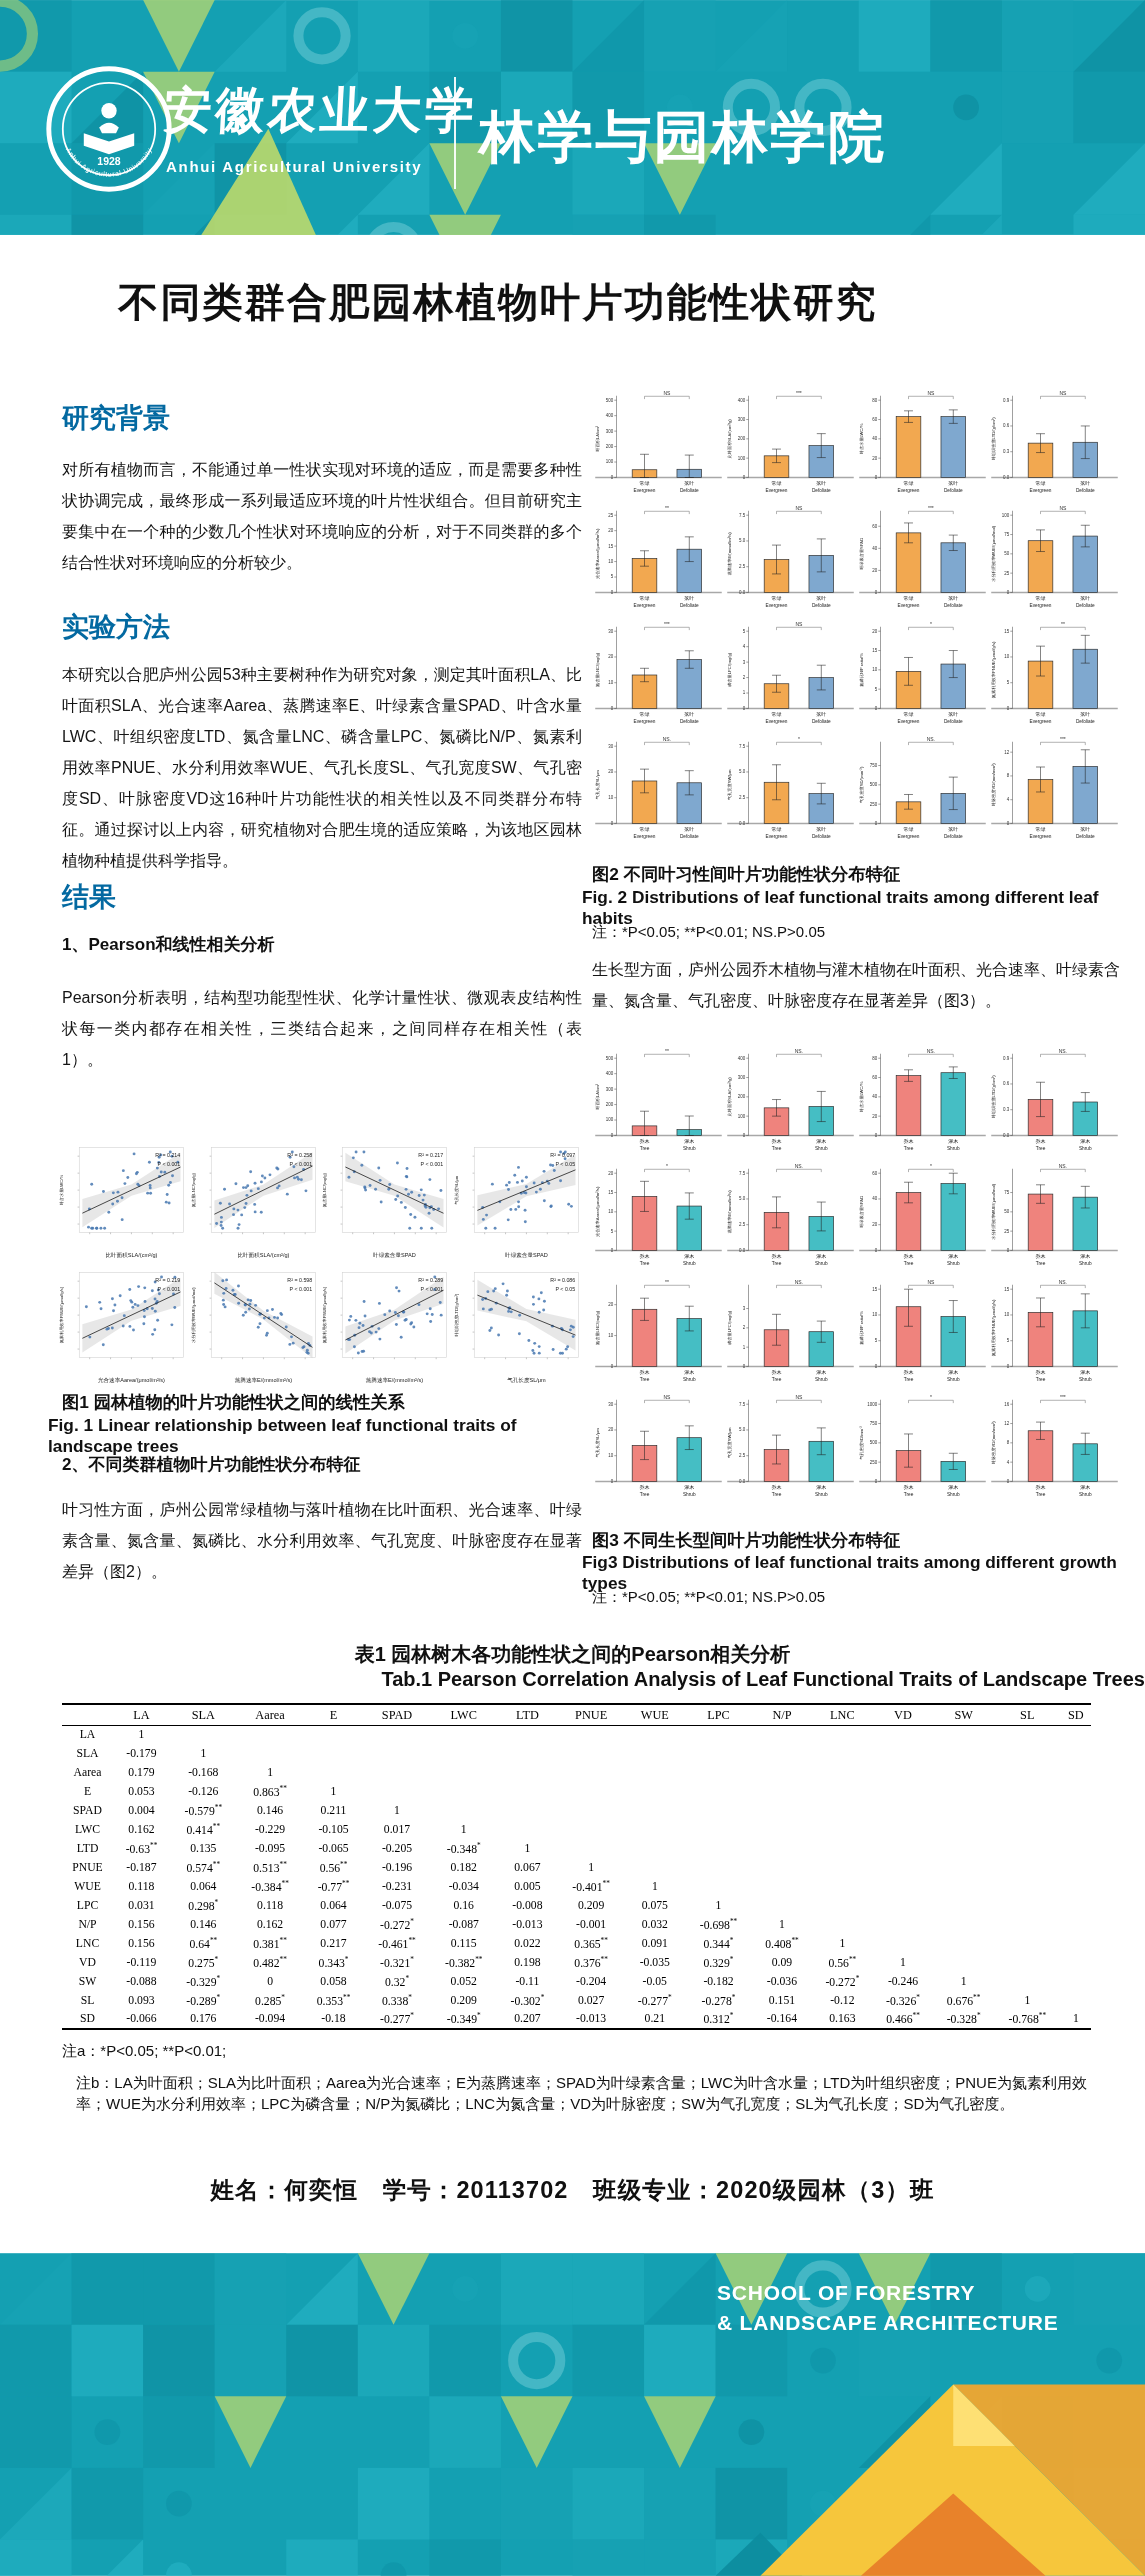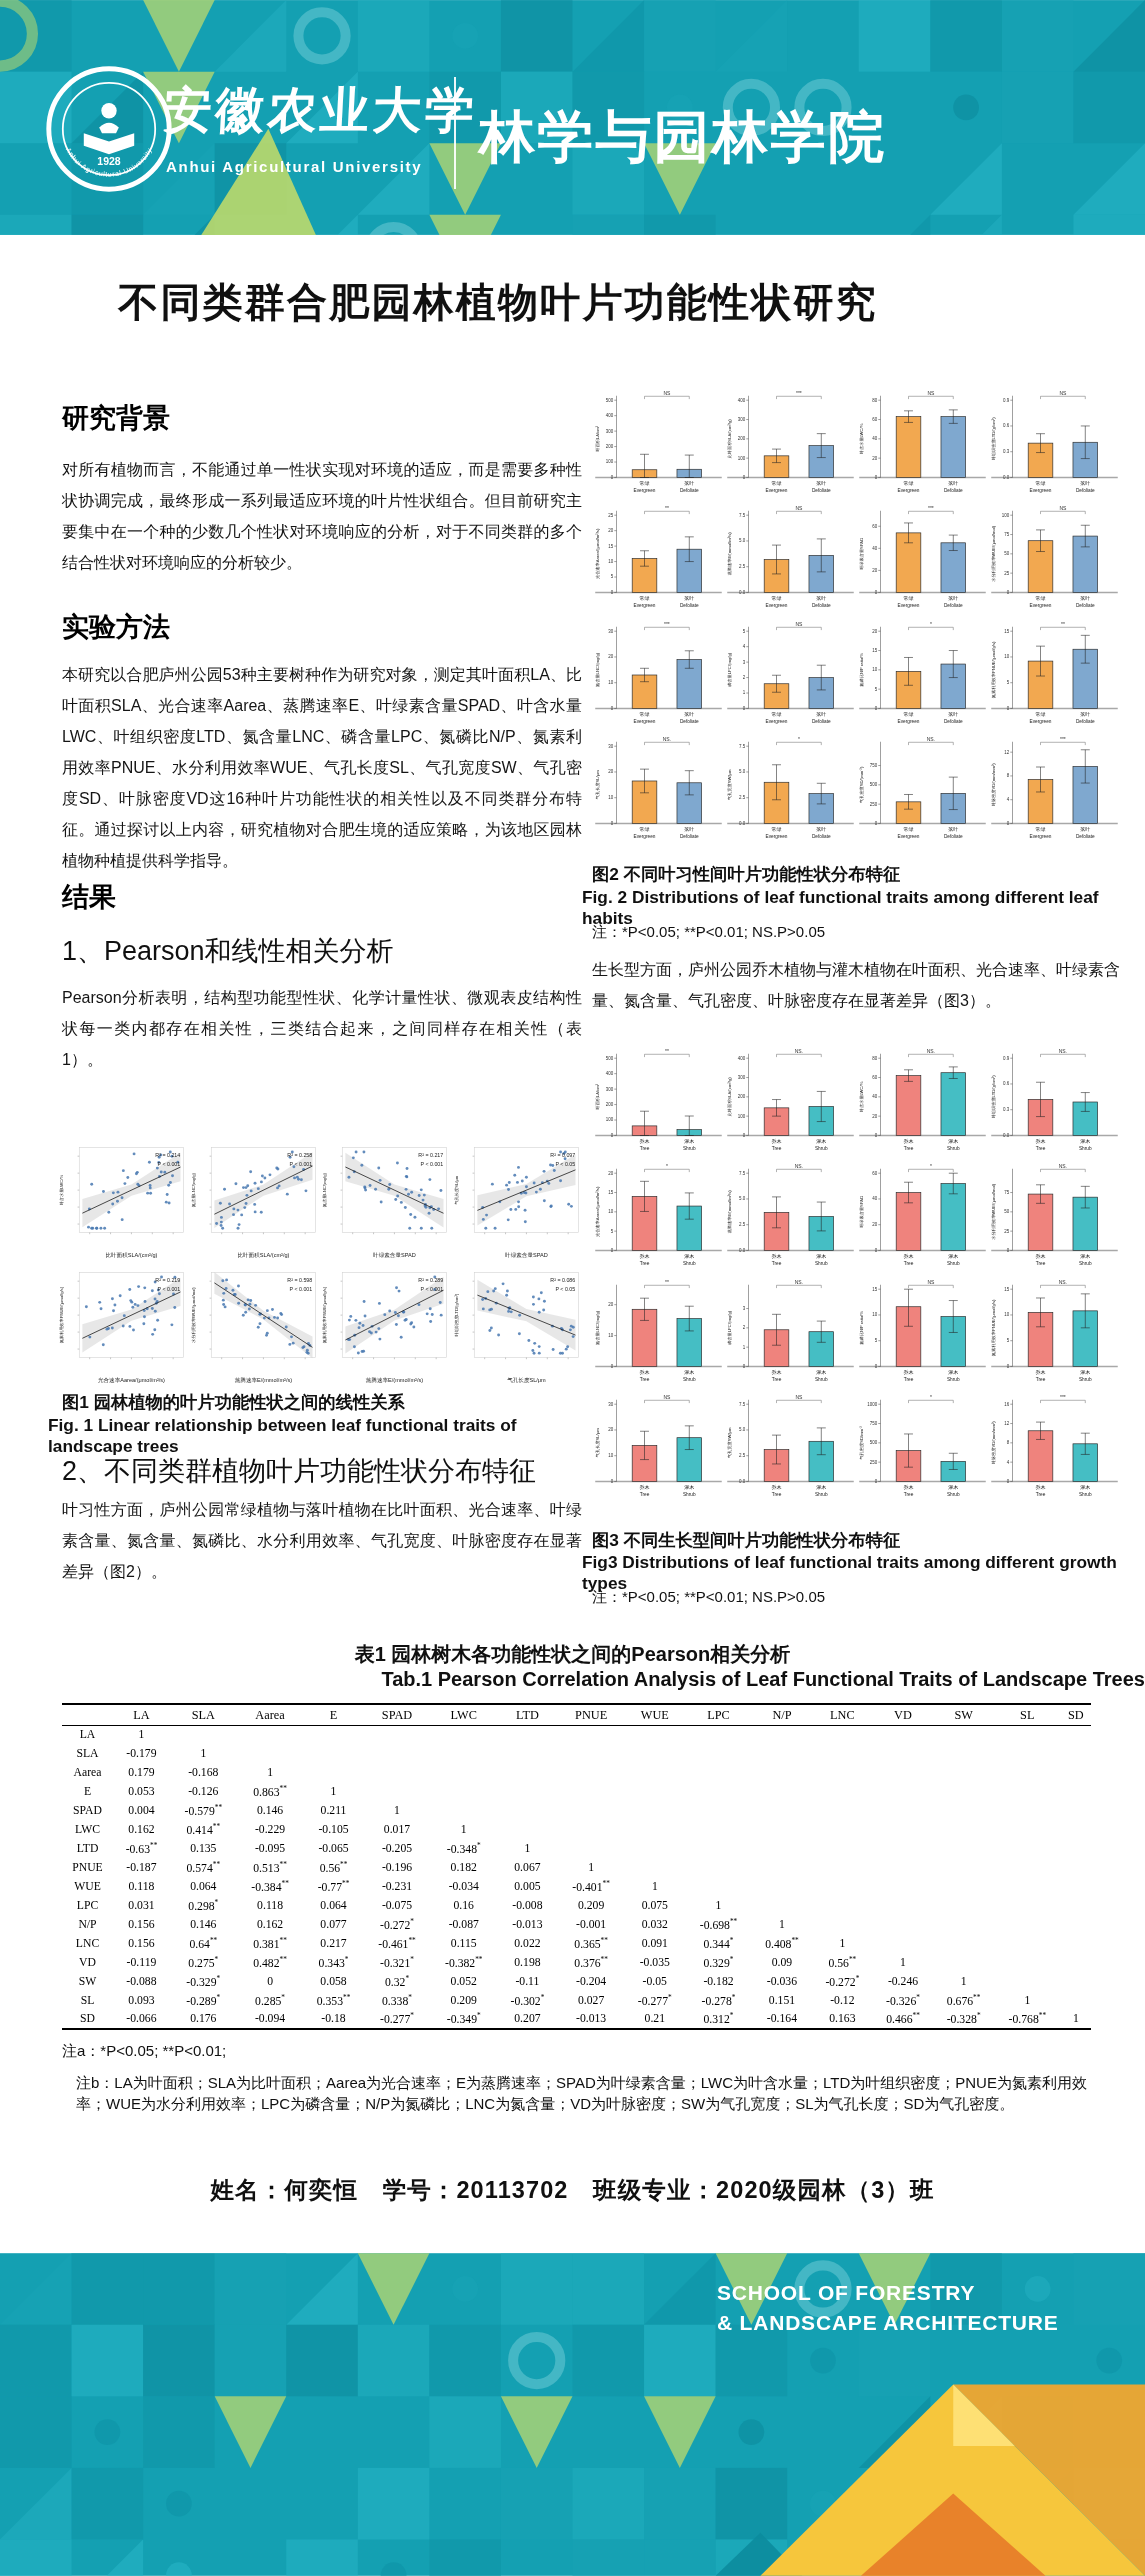--- a/index.html
+++ b/index.html
@@ -13,22 +13,22 @@
   .banner svg.layer{position:absolute;left:0;top:0;}
   .uni-zh{position:absolute;left:163px;top:78px;color:#fff;font-size:49px;font-weight:800;letter-spacing:3.4px;transform:skewX(-3deg);}
   .uni-en{position:absolute;left:166px;top:158px;color:#fff;font-size:15px;font-weight:600;letter-spacing:1.7px;}
   .hdr-divider{position:absolute;left:454px;top:77px;width:2.2px;height:112px;background:#fff;opacity:.92;}
   .college{position:absolute;left:479px;top:100px;color:#fff;font-size:56px;font-weight:600;letter-spacing:2.2px;}
   .school{position:absolute;color:#fff;font-size:21px;font-weight:600;letter-spacing:0.8px;}
   #school-l1{left:717px;top:28px;}
   #school-l2{left:717px;top:58px;}
   
   .poster-title{left:0;top:275px;width:996px;text-align:center;font-size:40px;font-weight:700;letter-spacing:2.2px;color:#101010;}
-  .h1{font-size:27px;font-weight:700;color:#000000;}
-  .h2{font-size:27px;font-weight:400;color:#101010;}
+  .h1{font-size:27px;font-weight:700;color:#0369a1;}
+  .h2{font-size:17px;font-weight:700;color:#101010;}
   .para{font-size:16px;line-height:31px;text-align:justify;color:#151515;}
   .figcap{font-size:17.3px;font-weight:600;text-align:left;color:#101010;}
   .note{font-size:15px;color:#101010;}
   .chart-grid{display:grid;grid-template-columns:repeat(4,1fr);justify-items:center;}
   #fig1-grid{row-gap:4.5px;}
   #fig2-grid,#fig3-grid{row-gap:3.4px;}
   
   #tbl-wrap table{width:1029px;border-collapse:collapse;font-family:"Liberation Serif",serif;border-bottom:2.2px solid #000;}
   #tbl-wrap thead tr{border-top:2.2px solid #000;border-bottom:1.1px solid #000;}
   #tbl-wrap th,#tbl-wrap td{font-weight:400;text-align:center;height:19px;font-size:11.7px;color:#000;padding:0 1.1px;line-height:1;}

